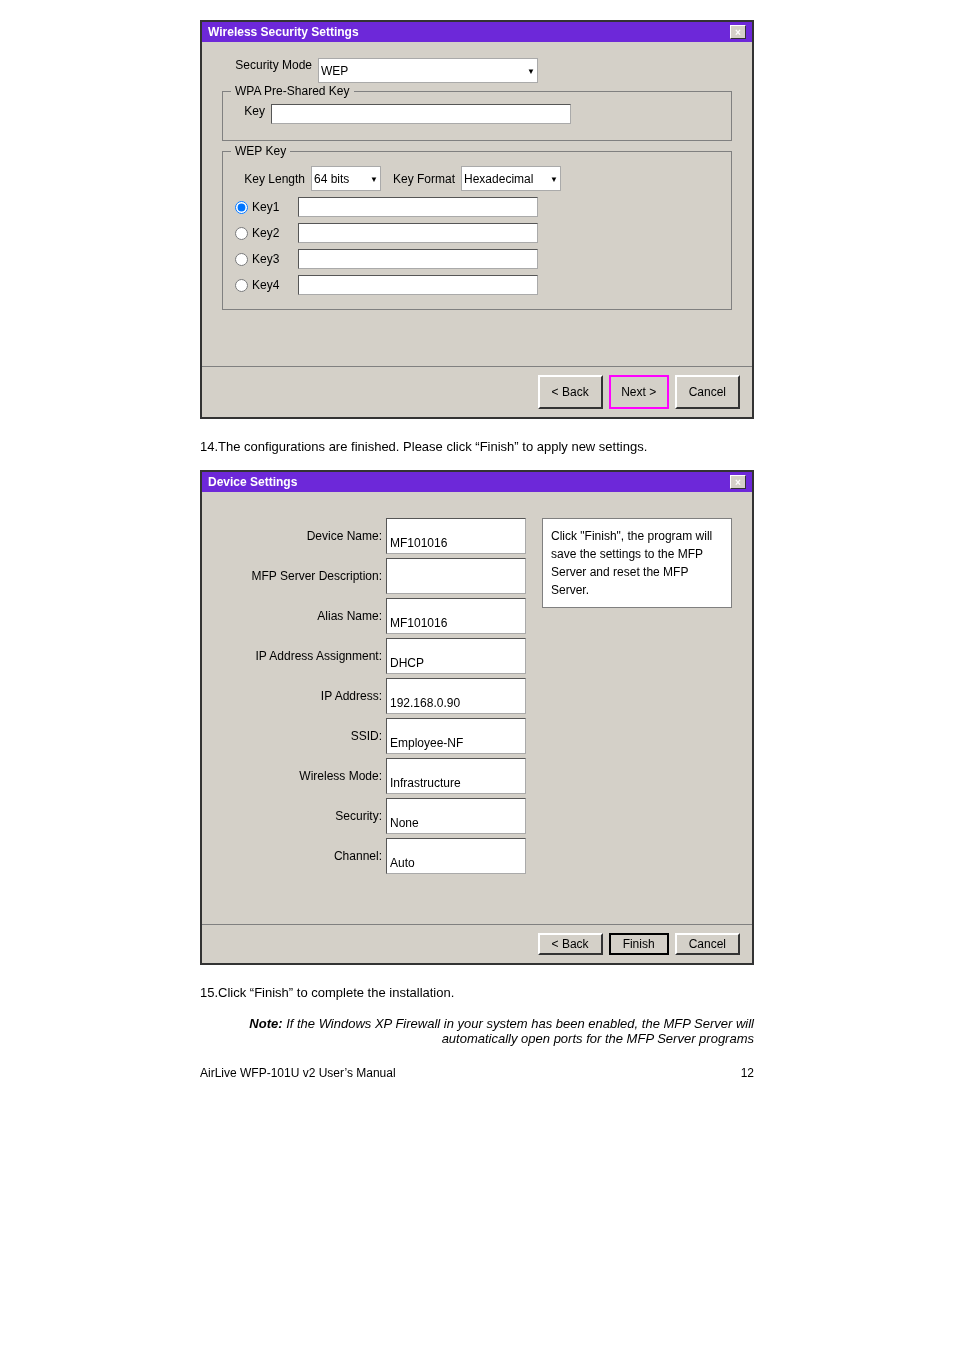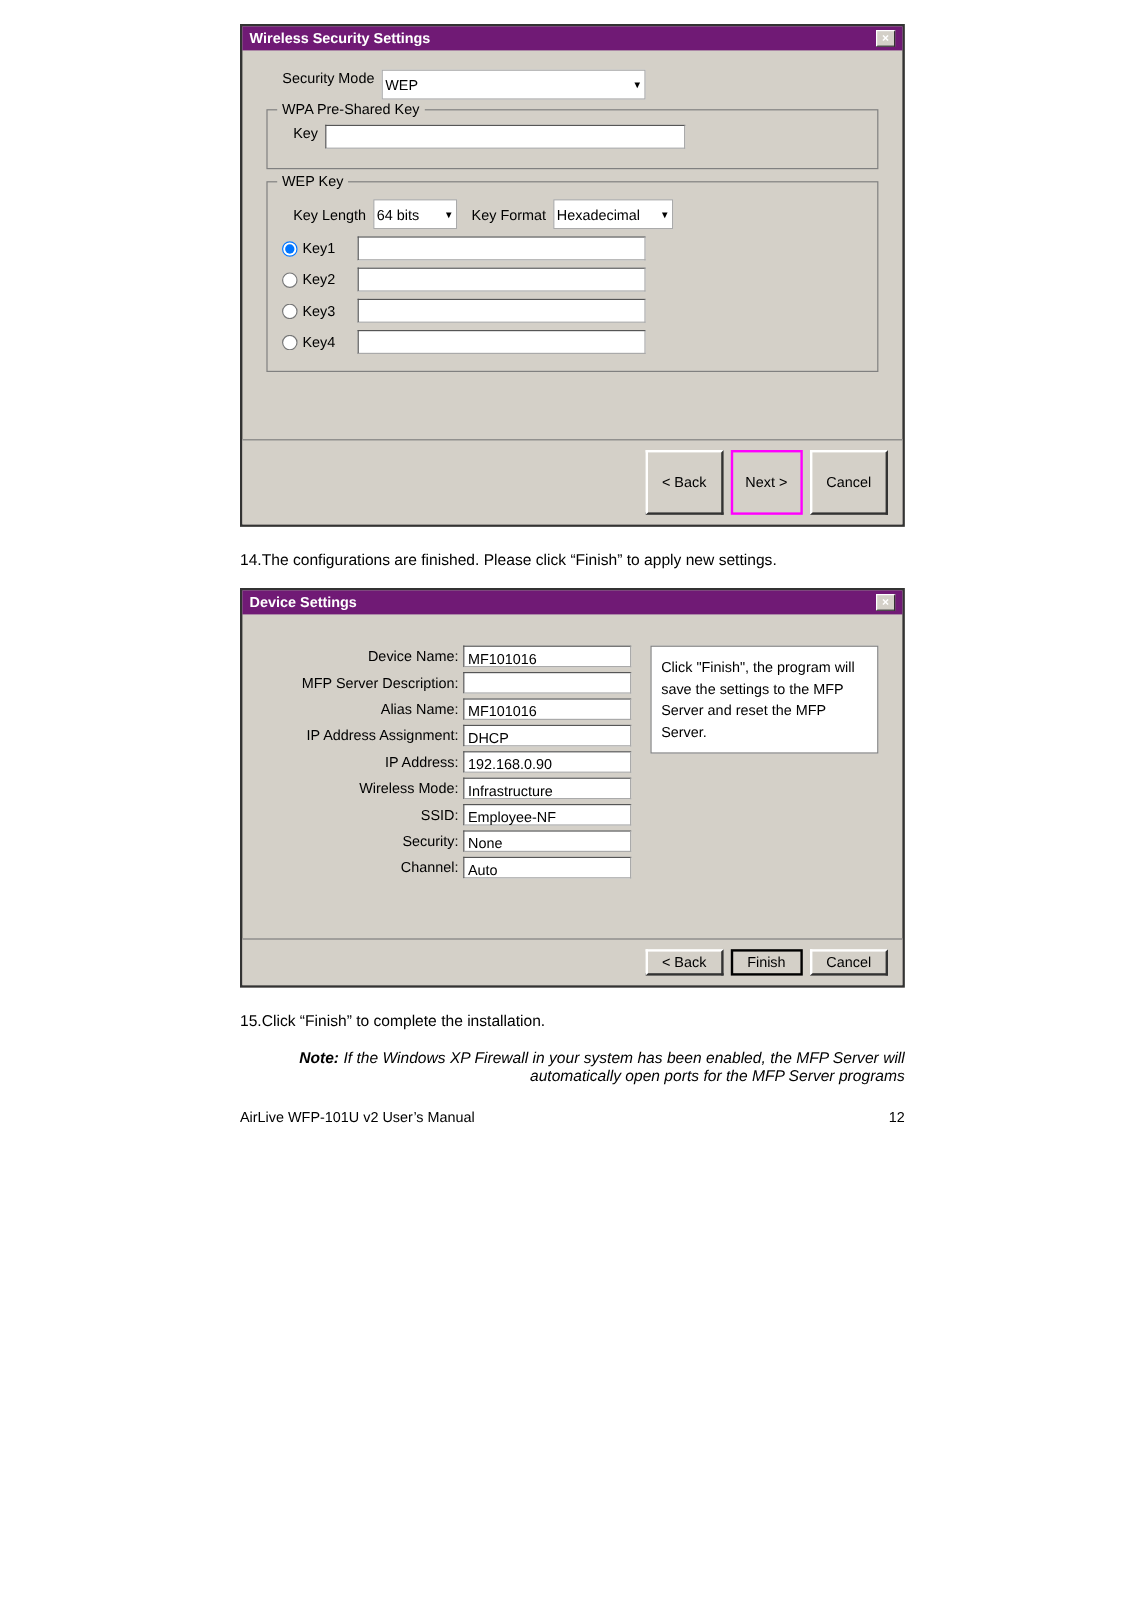--- a/index.html
+++ b/index.html
@@ -14,21 +14,21 @@
     }
 
     
     .dialog {
       border: 2px solid #333;
       background: #d4d0c8;
       margin-bottom: 20px;
       position: relative;
     }
     .dialog-titlebar {
-      background: #701a75;
+      background: #6d28d9;
       color: #fff;
       font-size: 12px;
       font-weight: bold;
       padding: 3px 6px;
       display: flex;
       justify-content: space-between;
       align-items: center;
     }
     .dialog-titlebar-close {
       background: #d4d0c8;
@@ -132,21 +132,21 @@
       border-left-color: #fff;
       border-right-color: #333;
       border-bottom-color: #333;
       padding: 2px 12px;
       font-size: 12px;
       cursor: pointer;
       min-width: 60px;
     }
     .btn-highlighted {
       border: 2px solid #ff00ff;
-      padding: 18px 10px;
+      padding: 8px 10px;
     }
 
     
     .dialog-footer {
       border-top: 1px solid #808080;
       padding: 8px 12px;
       display: flex;
       justify-content: flex-end;
       gap: 6px;
       background: #d4d0c8;
@@ -204,21 +204,21 @@
     .preview-label {
       text-align: right;
       min-width: 160px;
       font-size: 12px;
       margin-right: 4px;
     }
     .preview-value {
       border: 1px inset #aaa;
       background: #fff;
       font-size: 12px;
-      padding: 3px 3px;
+      padding: 17px 3px;
       min-width: 140px;
       height: 18px;
       display: inline-block;
     }
 
     .wep-key-section {
       margin-top: 4px;
     }
     .wep-key-row {
       display: flex;
@@ -331,26 +331,26 @@
         </div>
         <div class="preview-row">
           <span class="preview-label">IP Address Assignment:</span>
           <span class="preview-value">DHCP</span>
         </div>
         <div class="preview-row">
           <span class="preview-label">IP Address:</span>
           <span class="preview-value">192.168.0.90</span>
         </div>
         <div class="preview-row">
+          <span class="preview-label">SSID:</span>
+          <span class="preview-value">Employee-NF</span>
+        </div>
+        <div class="preview-row">
           <span class="preview-label">Wireless Mode:</span>
           <span class="preview-value">Infrastructure</span>
-        </div>
-        <div class="preview-row">
-          <span class="preview-label">SSID:</span>
-          <span class="preview-value">Employee-NF</span>
         </div>
         <div class="preview-row">
           <span class="preview-label">Security:</span>
           <span class="preview-value">None</span>
         </div>
         <div class="preview-row">
           <span class="preview-label">Channel:</span>
           <span class="preview-value">Auto</span>
         </div>
 

